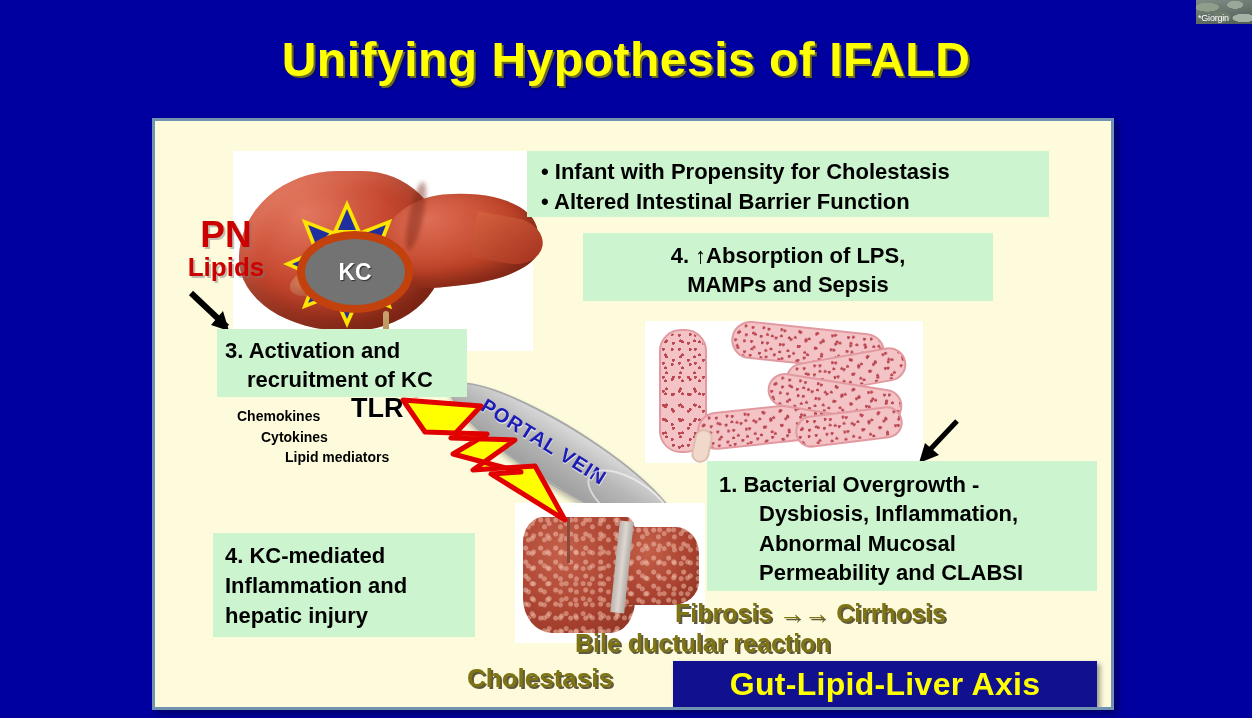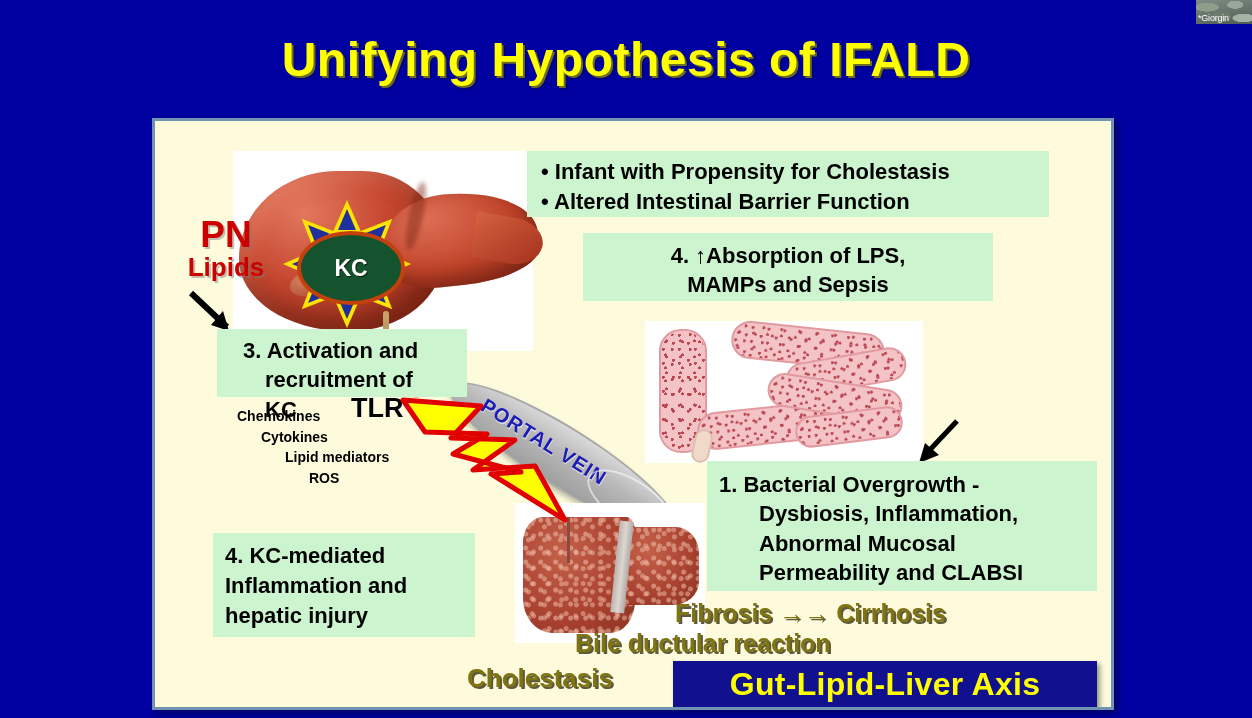--- a/index.html
+++ b/index.html
@@ -101,21 +101,21 @@
     border-bottom:34px solid #ffe400;
     transform-origin:50% 100%;
   }
   #kc-burst .ray i{
     position:absolute;left:-9px;top:9px;width:0;height:0;
     border-left:9px solid transparent;border-right:9px solid transparent;
     border-bottom:21px solid #1f2f9e;
   }
   #kc-ellipse{
     position:absolute;left:30px;top:32px;width:100px;height:66px;
-    background:#14532d;border:4px solid #c2410c;border-radius:50%;
+    background:#737373;border:8px solid #c2410c;border-radius:50%;
     display:flex;align-items:center;justify-content:center;
     color:#ffffff;font-weight:bold;font-size:23px;
     font-family:"Liberation Sans", sans-serif;
     text-shadow:1px 1px 1px rgba(0,0,0,.6);
   }
 
   
   #tlr-label{
     left:196px;top:272px;color:#000;font-weight:bold;font-size:27px;
     font-family:"Liberation Sans", sans-serif;
@@ -251,21 +251,21 @@
     box-shadow:3px 3px 5px rgba(0,0,0,.4);
   }
   #axis-banner span{
     color:#ffff00;font-weight:bold;font-size:32px;
     font-family:"Liberation Sans", sans-serif;letter-spacing:.3px;
   }
 
   
   #box-infant{left:372px;top:30px;width:522px;height:66px;padding:6px 14px;font-size:22px;line-height:1.35;}
   #box-absorb{left:428px;top:112px;width:410px;height:68px;padding:8px 10px;font-size:22px;line-height:1.32;text-align:center;}
-  #box-kc{left:62px;top:208px;width:250px;height:68px;padding:7px 26px;font-size:22px;line-height:1.33;}
+  #box-kc{left:62px;top:208px;width:250px;height:68px;padding:7px 8px;font-size:22px;line-height:1.33;}
   #box-bacterial{left:552px;top:340px;width:390px;height:130px;padding:9px 12px;font-size:22px;line-height:1.33;}
   #box-inflam{left:58px;top:412px;width:262px;height:104px;padding:8px 12px;font-size:22px;line-height:1.37;}
   .indent{padding-left:22px;display:block;}
   .hang{display:block;padding-left:40px;text-indent:-40px;}
 </style>
 </head>
 <body>
 
 <div id="photo-badge" class="abs">
   <div class="cap">*Giorgin</div>
@@ -376,21 +376,20 @@
   <div id="lightning" class="abs">
     <svg width="180" height="130" viewBox="0 0 180 130">
       <path d="M8 4 L86 10 L56 42 L120 44 L78 74 L140 70 L170 124 L96 78 L126 76 L58 58 L92 38 L30 36 Z" fill="#ffff00" stroke="#e00000" stroke-width="5" stroke-linejoin="round"></path>
     </svg>
   </div>
 
   <div id="mediators" class="abs">
     <div class="m1">Chemokines</div>
     <div class="m2">Cytokines</div>
     <div class="m3">Lipid mediators</div>
-    <div class="m4">ROS</div>
   </div>
 
   <div id="pn-nec" class="abs">
   </div>
   <div id="nec-arrow" class="abs">
     <svg width="54" height="52" viewBox="0 0 54 52">
       <path d="M50 4 L18 38" stroke="#000" stroke-width="5" fill="none"></path>
       <path d="M12 46 L18 26 L32 38 Z" fill="#000"></path>
     </svg>
   </div>

